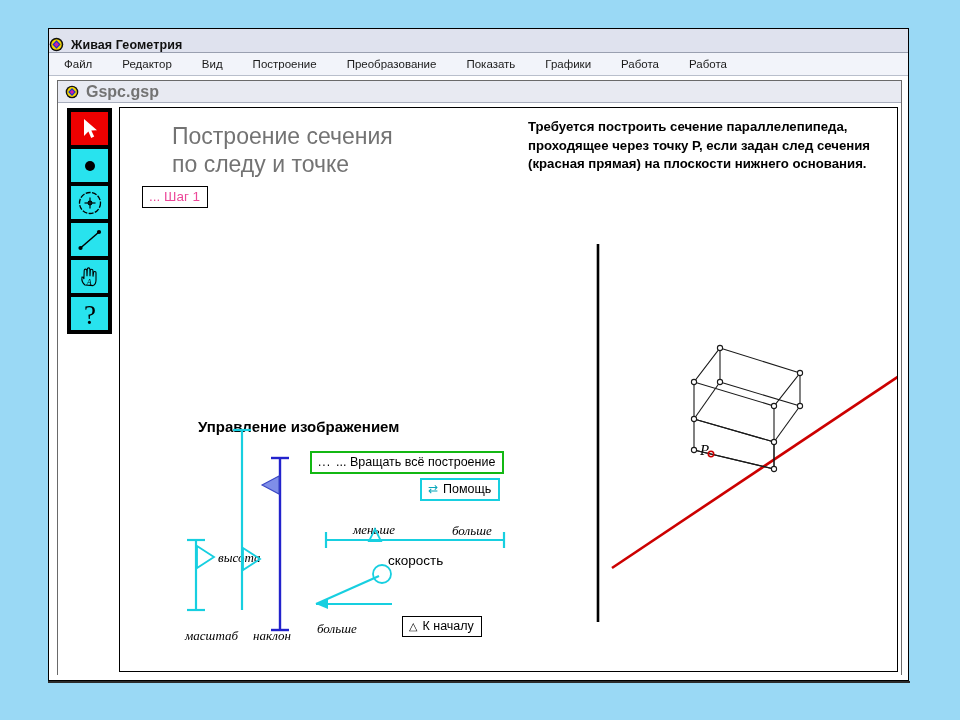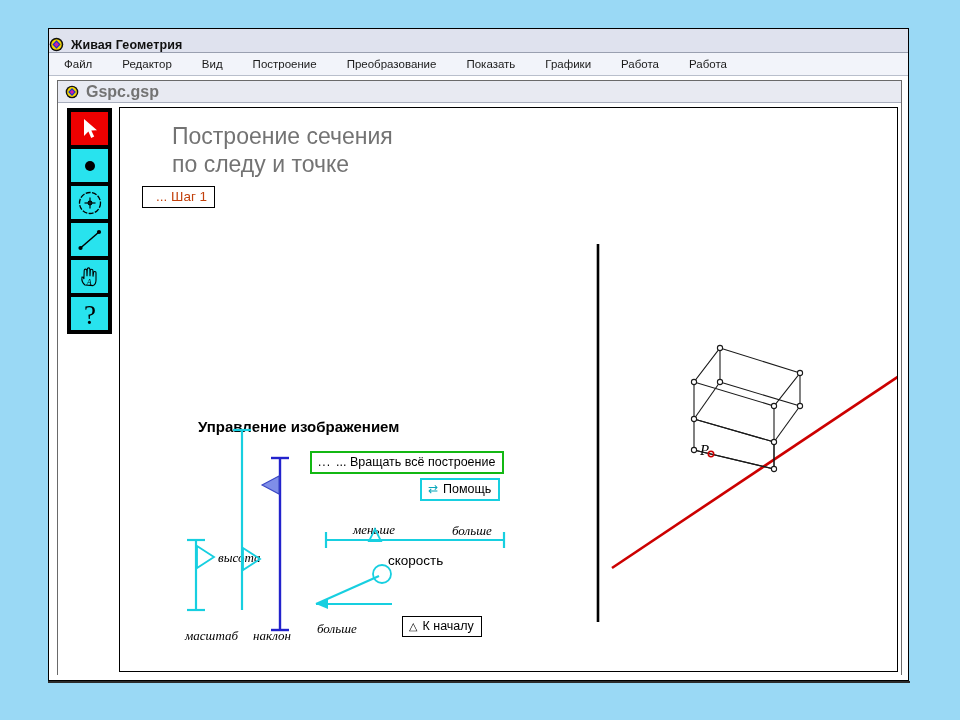--- a/index.html
+++ b/index.html
@@ -112,22 +112,22 @@
     font-family: "Liberation Sans", sans-serif;
     white-space: pre-line;
     margin-left: 34px;
   }
   .step-btn {
     position: absolute;
     left: 22px; top: 78px;
     border: 1px solid #000;
     background: #fff;
     font-size: 13.5px;
-    padding: 2px 7px 3px 13px;
-    color: #c2410c;
+    padding: 2px 7px 3px 6px;
+    color: #ec4899;
     cursor: pointer;
     white-space: nowrap;
   }
 
   .task-text {
     position: absolute;
     left: 408px; top: 10px;
     width: 382px;
     font-size: 13.2px; font-weight: bold; color: #000;
     line-height: 1.42;
@@ -274,20 +274,23 @@
           </div>
         </div>
 
         <div class="canvas">
 
           <div class="lesson-title">Построение сечения
 по следу и точке</div>
 
           <div class="step-btn">... Шаг 1</div>
 
+          <div class="task-text">Требуется построить сечение параллелепипеда,
+проходящее через точку Р, если задан след сечения
+(красная прямая) на плоскости нижнего основания.</div>
 
           <div class="section-title">Управление изображением</div>
 
           <div class="ctl-btn green btn-show">
             <span class="mini-ico dots">...</span>
             <span>... Вращать всё построение</span>
           </div>
 
           <div class="ctl-btn cyan btn-rotate">
             <span class="mini-ico">⇄</span>

